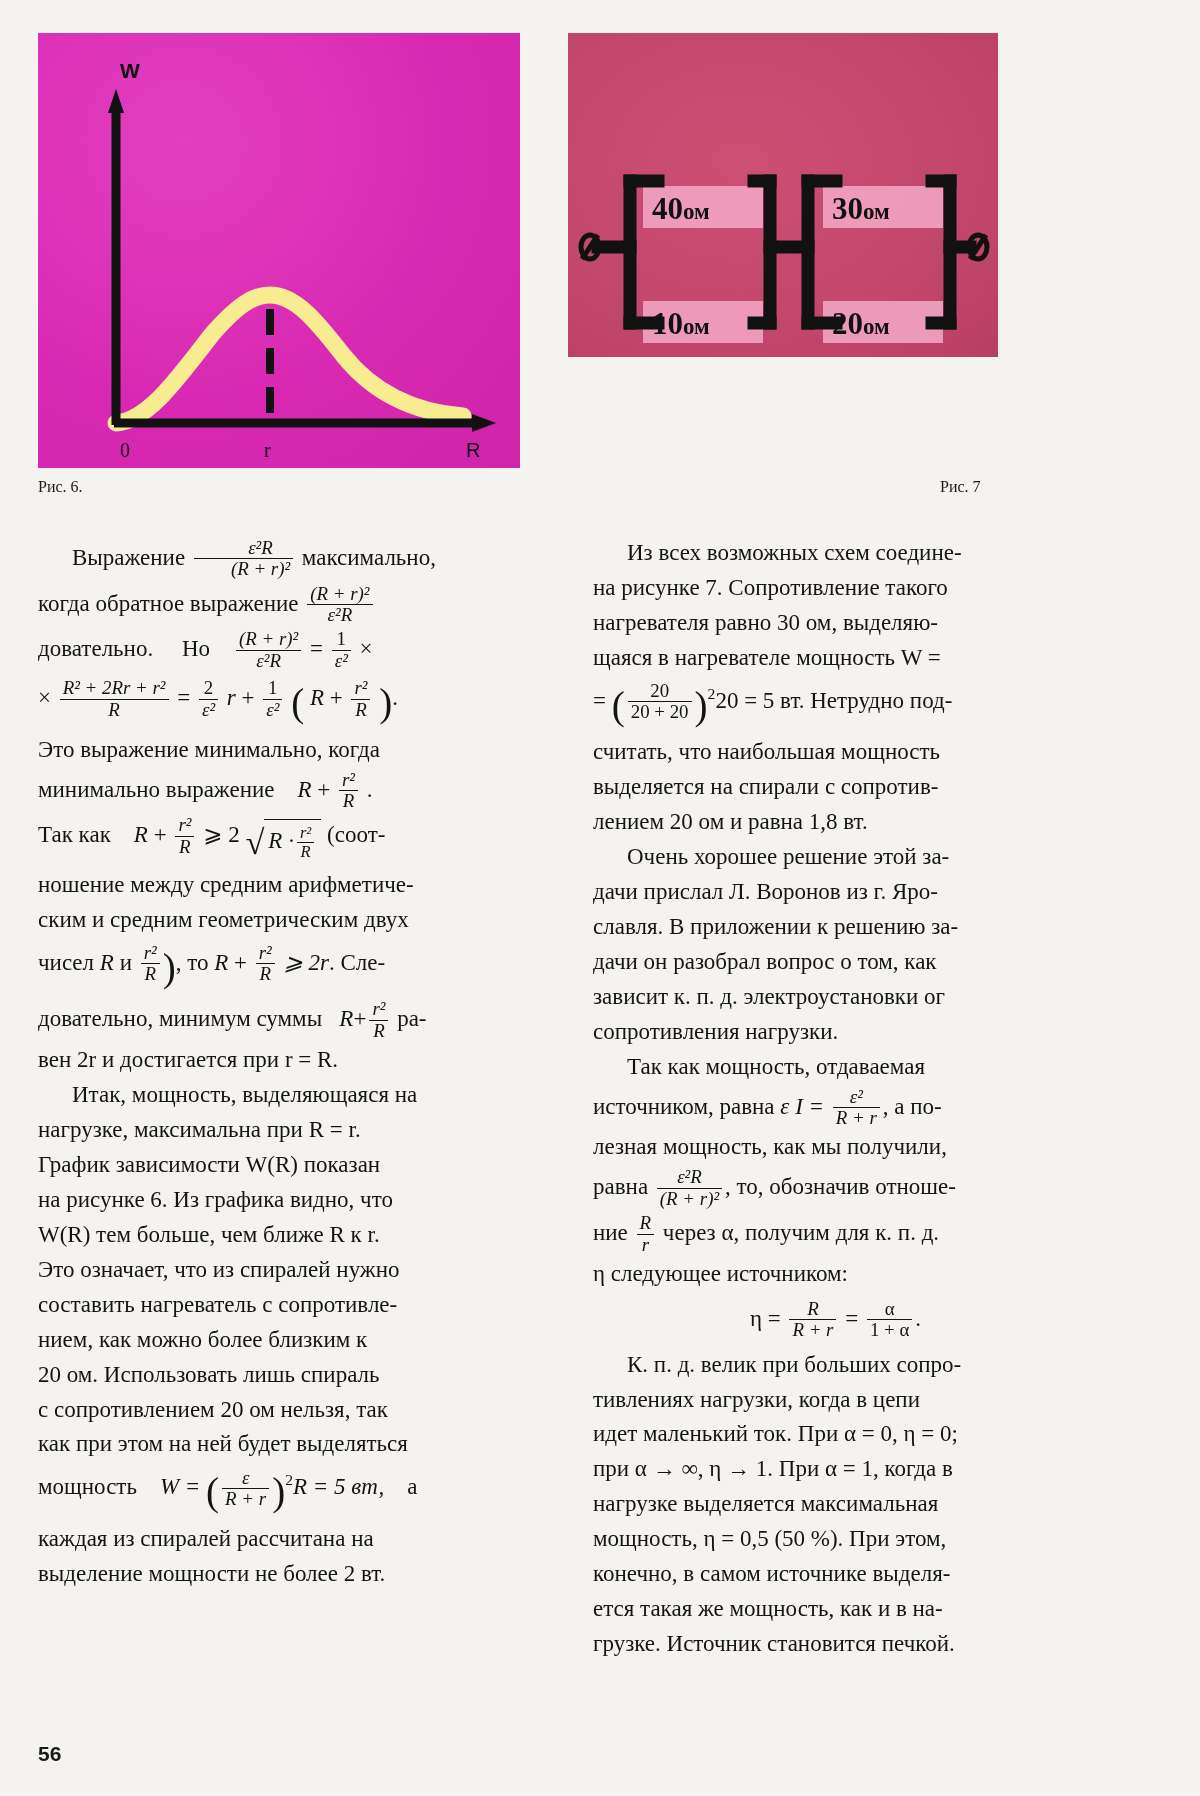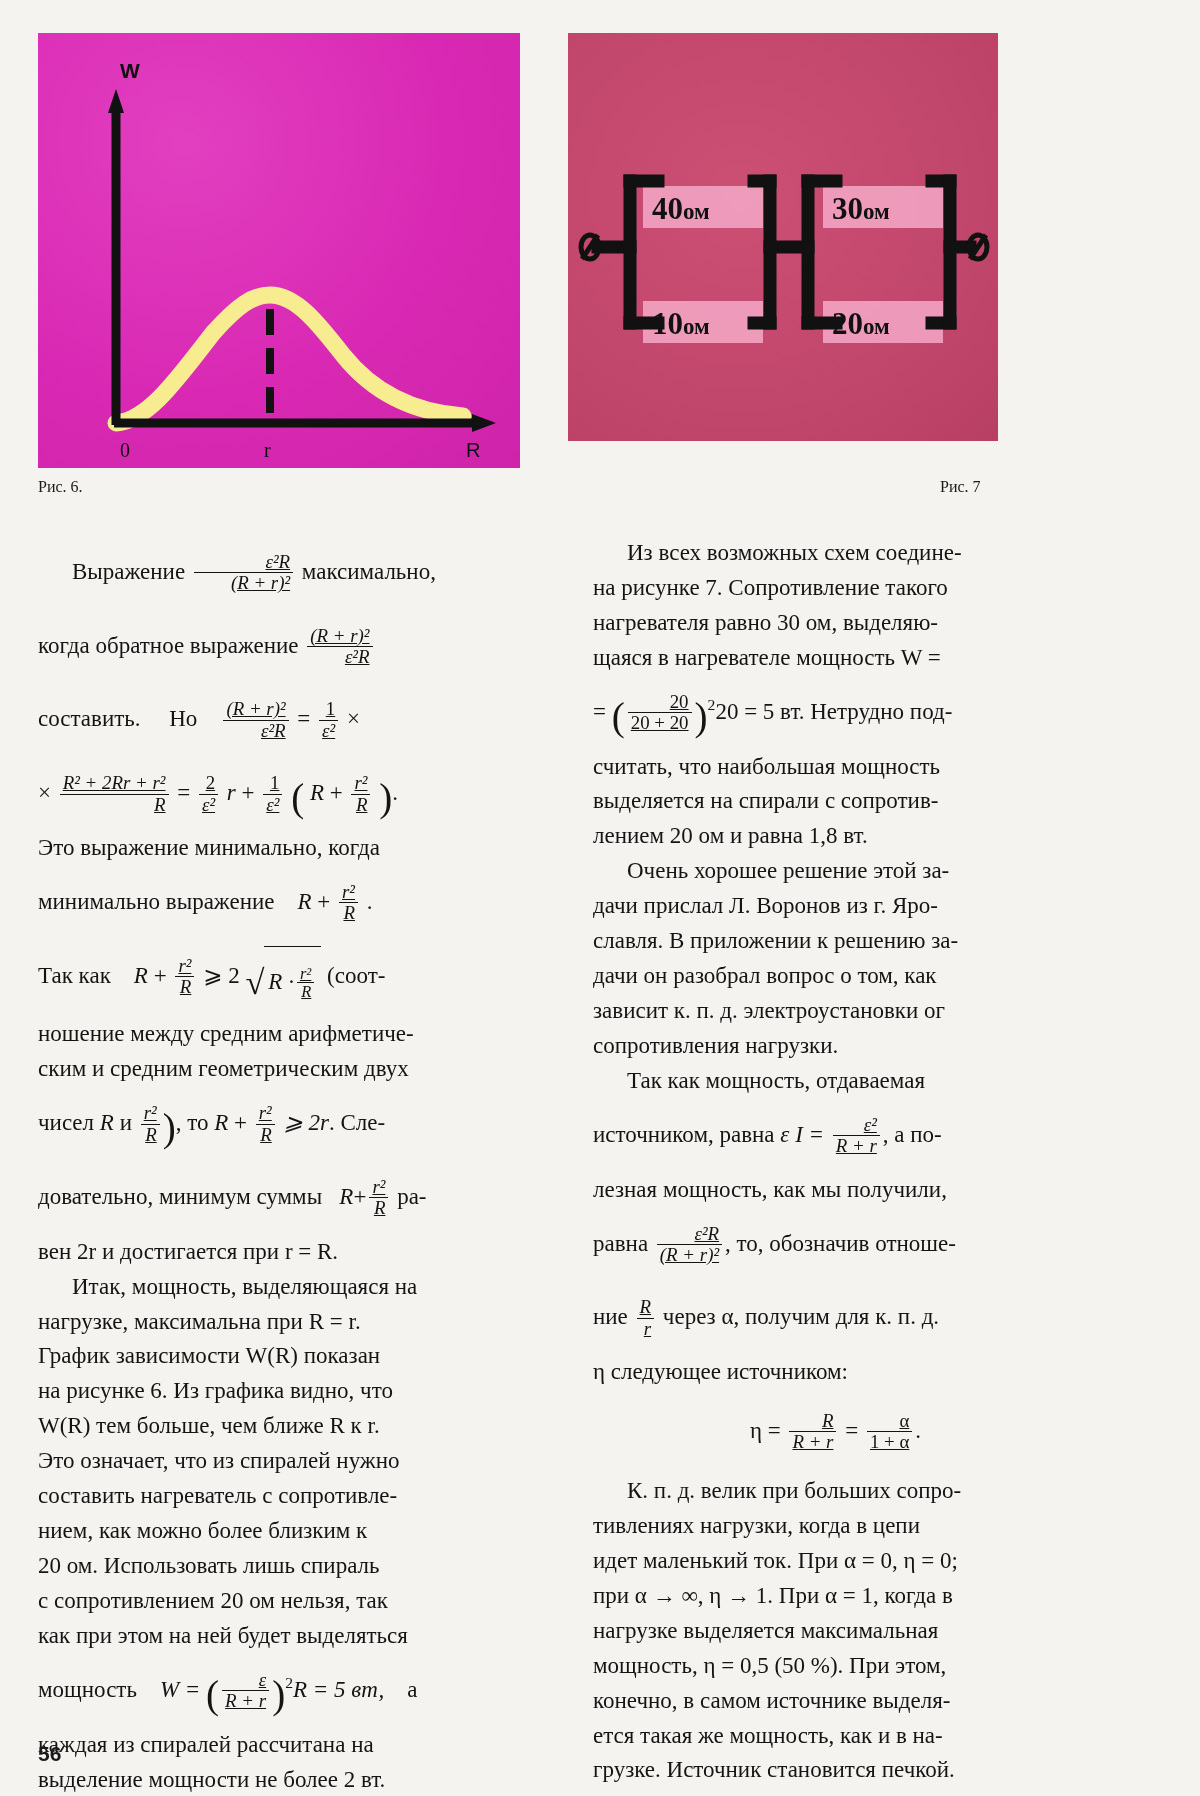--- a/index.html
+++ b/index.html
@@ -44,21 +44,21 @@
       radial-gradient(ellipse at 30% 25%, #e23fc0 0%, #d929b4 55%, #cf23aa 100%);
     position: relative;
   }
   .fig6 svg { display:block; }
 
   .fig7-wrap {
     position: absolute;
     left: 568px;
     top: 33px;
     width: 430px;
-    height: 408px;
+    height: 324px;
   }
   .fig7 {
     width: 100%;
     height: 100%;
     background:
       radial-gradient(ellipse at 40% 40%, #cc4f74 0%, #c2476c 60%, #b83f64 100%);
     position: relative;
   }
   .fig7 svg { display:block; }
 
@@ -96,25 +96,24 @@
     margin: 0 0 0 0;
     text-indent: 34px;
   }
   p.cont { text-indent: 0; }
 
   
   .it { font-style: italic; }
   .frac {
     display: inline-block;
     vertical-align: -0.55em;
-    text-align: right;
+    text-align: center;
     font-size: 0.82em;
     line-height: 1.08;
-    margin: 16px 3px;
-    text-decoration: underline;
+    margin: 2px 3px;
   }
   .frac > .num { display: block; padding: 0 3px; }
   .frac > .den { display: block; padding: 0 3px; border-top: 1.3px solid #141414; }
   .frac.small { font-size: 0.72em; }
   .sup { font-size: 0.68em; vertical-align: super; }
   .big-paren {
     font-size: 1.7em;
     vertical-align: -0.28em;
     font-family: "Liberation Serif", serif;
   }
@@ -244,21 +243,21 @@
 
       <p class="cont">
         <span>когда  обратное  выражение</span>
         <span class="frac">
           <span class="num it">(R + r)²</span>
           <span class="den it">ε²R</span>
         </span>
       </p>
 
       <p class="cont">
-        <span>составить.</span>
+        <span>довательно.</span>
         &nbsp;&nbsp;&nbsp;
         <span>Но</span>
         &nbsp;&nbsp;
         <span class="frac">
           <span class="num it">(R + r)²</span>
           <span class="den it">ε²R</span>
         </span>
         <span>=</span>
         <span class="frac">
           <span class="num">1</span>

